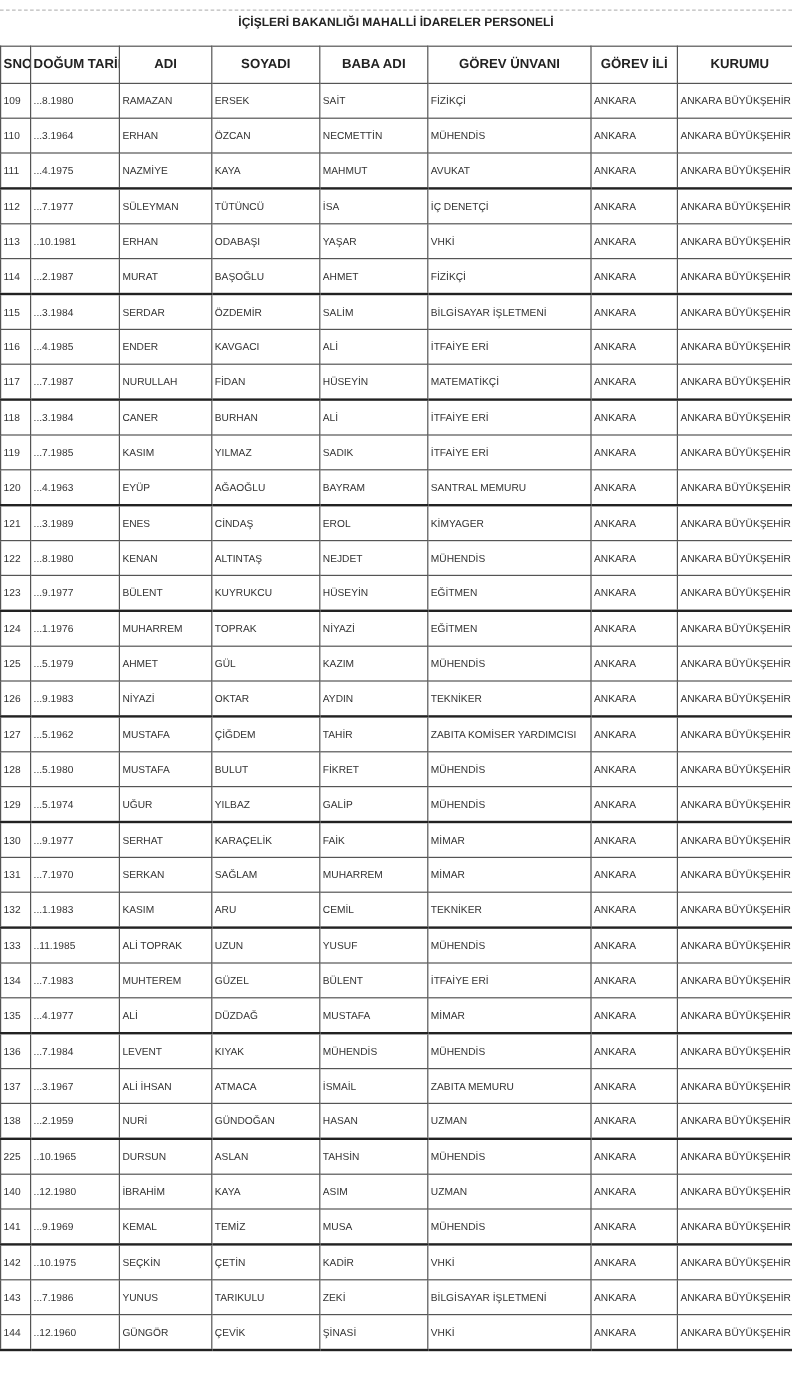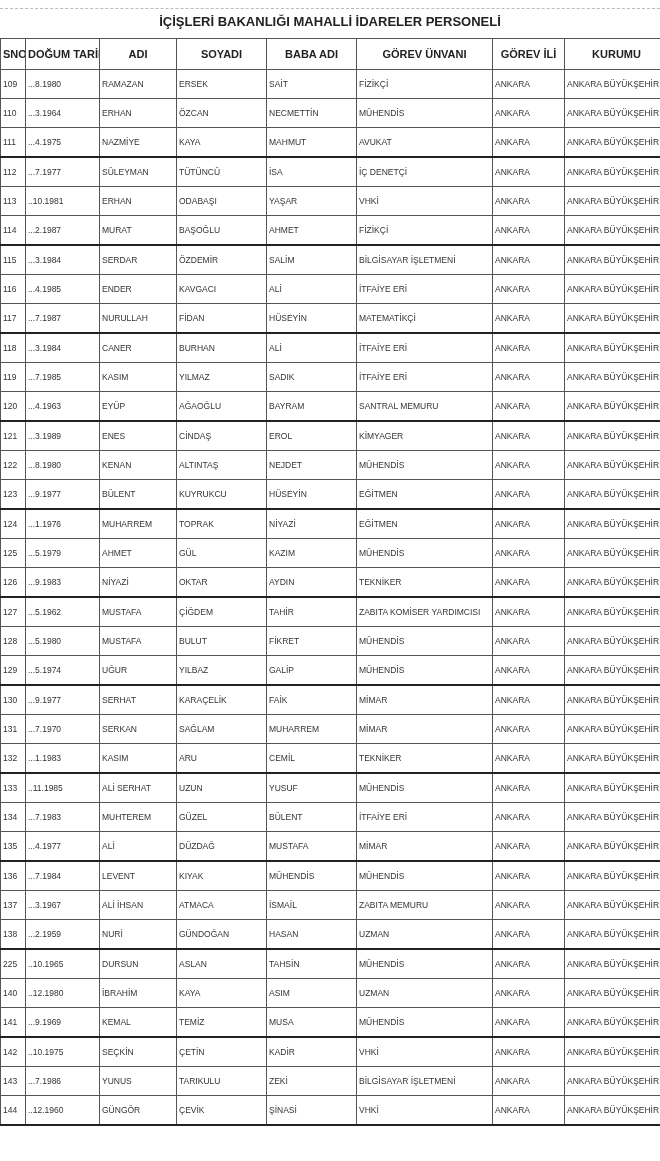--- a/index.html
+++ b/index.html
@@ -1,19 +1,19 @@
 <!DOCTYPE html>
 <html><head>
 <meta charset="utf-8">
 <style>
   html, body { margin: 0; padding: 0; background: #ffffff; }
   body { width: 660px; height: 1161px; overflow: hidden; position: relative;
          font-family: "Liberation Sans", sans-serif; color: #1a1a1a; }
   .title { position: absolute; left: 0; top: 14px; width: 660px; text-align: center;
-           font-size: 13px; font-weight: bold; letter-spacing: 0px; color: #222; }
+           font-size: 10px; font-weight: bold; letter-spacing: 0px; color: #222; }
   .top-rule { position: absolute; left: 0; top: 8px; width: 660px; border-top: 1px dashed #bbb; }
   table { position: absolute; left: 0; top: 38px; border-collapse: collapse; table-layout: fixed; width: 668px; }
   th, td { border: 1px solid #555; font-size: 8.5px; white-space: nowrap; overflow: hidden; padding: 0 2px; }
   th { height: 30px; font-weight: bold; text-align: center; font-size: 11px; color: #222; }
   td { height: 28px; text-align: left; color: #333; }
   td.sno { text-align: left; font-size: 8.5px; }
   tr.r td { border-top: 1px solid #444; }
   tr.r:nth-child(3n) td { border-bottom: 2px solid #222; }
   .c-sno { width: 25px; } .c-dt { width: 74px; } .c-adi { width: 77px; }
   .c-soy { width: 90px; } .c-baba { width: 90px; } .c-unvan { width: 136px; }
@@ -285,21 +285,21 @@
         <td>KASIM</td>
         <td>ARU</td>
         <td>CEMİL</td>
         <td>TEKNİKER</td>
         <td>ANKARA</td>
         <td>ANKARA BÜYÜKŞEHİR BE</td>
       </tr>
       <tr class="r">
         <td class="sno">133</td>
         <td>..11.1985</td>
-        <td>ALİ SERHAT</td>
+        <td>ALİ TOPRAK</td>
         <td>UZUN</td>
         <td>YUSUF</td>
         <td>MÜHENDİS</td>
         <td>ANKARA</td>
         <td>ANKARA BÜYÜKŞEHİR BE</td>
       </tr>
       <tr class="r">
         <td class="sno">134</td>
         <td>...7.1983</td>
         <td>MUHTEREM</td>

